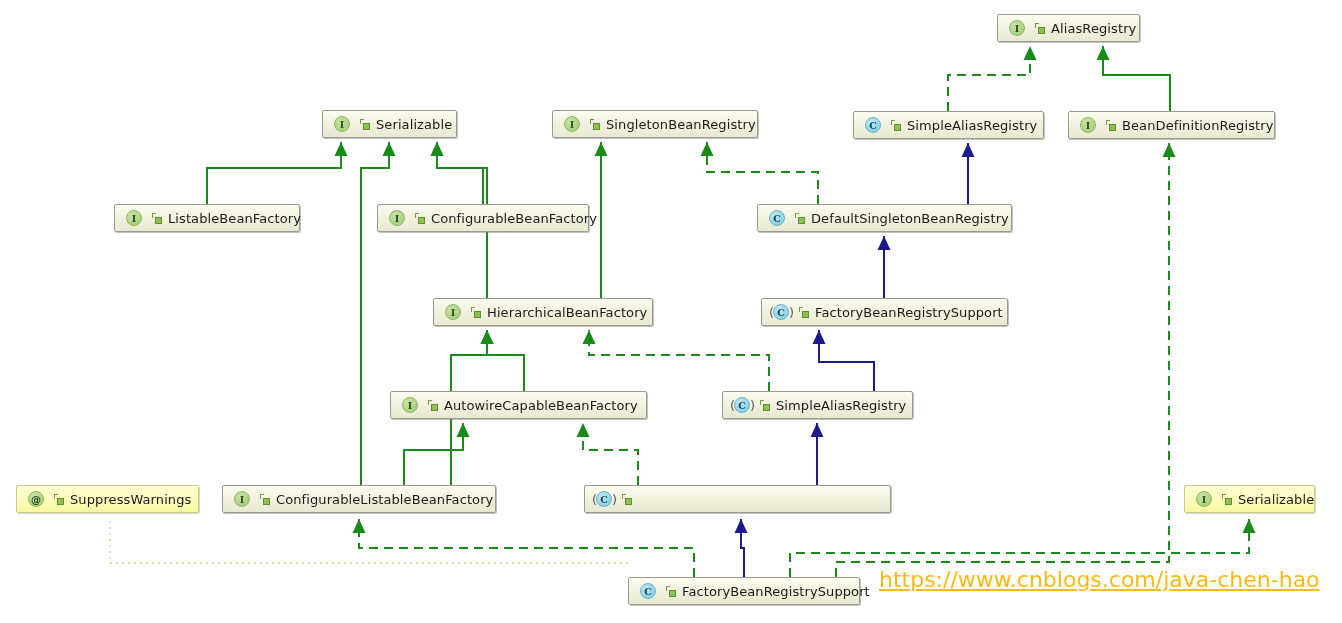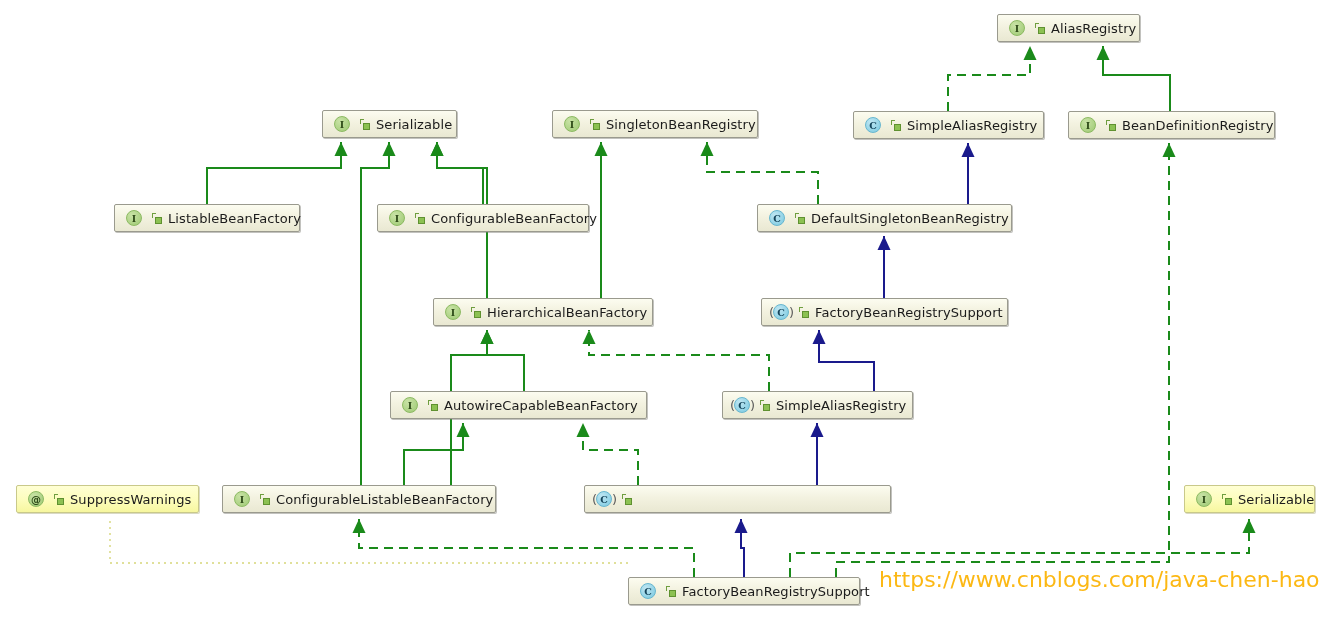--- a/index.html
+++ b/index.html
@@ -117,20 +117,21 @@
     border-top:1.5px solid #6f9e3f;
     box-sizing:border-box;
   }
   #watermark{
     position:absolute;
     color:#fcb814;
     font-size:22px;
     font-family:"DejaVu Sans","Liberation Sans",sans-serif;
     white-space:nowrap;
     z-index:4;
+    text-decoration:underline;
   }
 </style>
 </head>
 <body>
 
 <div id="diagram" style="background: rgb(255, 255, 255);">
 
   <svg id="edges" viewBox="0 0 1342 623" width="1342" height="623" xmlns="http://www.w3.org/2000/svg">
       <g>
         <path d="M207 204 L207 168 L341 168 L341 142" fill="none" stroke="#1a8a1a" stroke-width="2" stroke-linecap="butt" stroke-linejoin="miter"></path>

